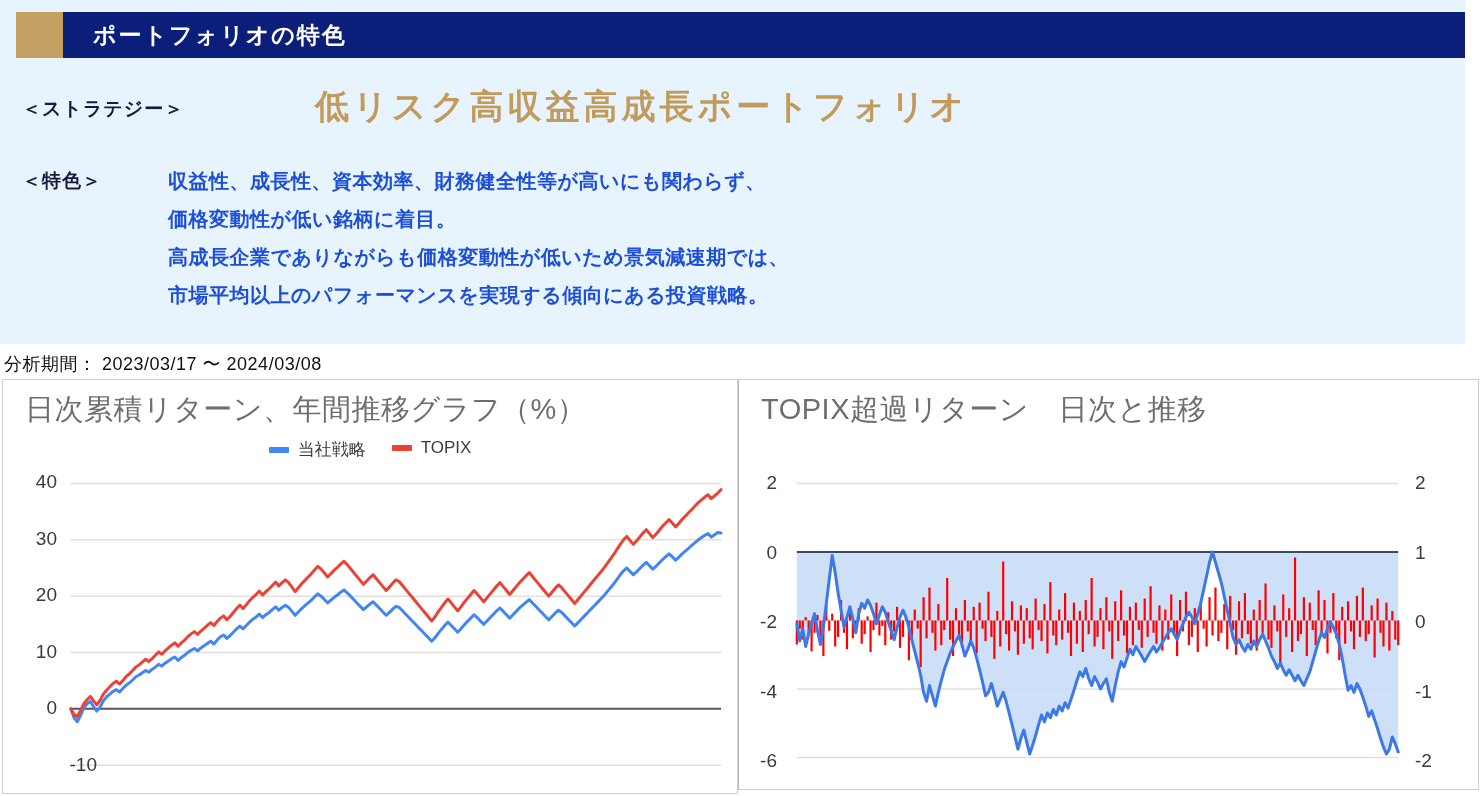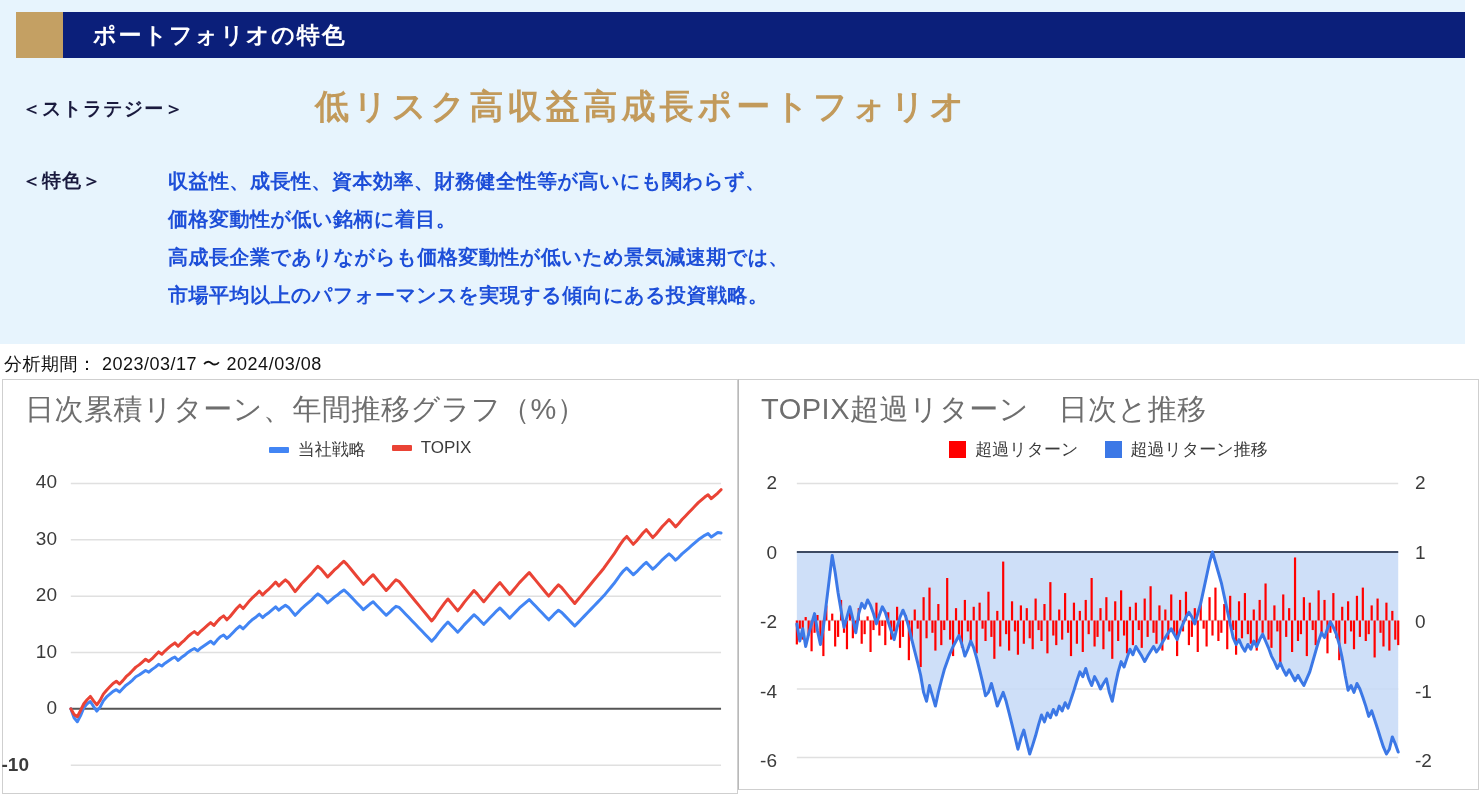--- a/index.html
+++ b/index.html
@@ -148,36 +148,26 @@
         <line x1="68" y1="387" x2="720" y2="387" stroke="#e0e0e0" stroke-width="1.5"></line>
         <polyline points="68,330.4 71.26,339.456 74.52,343.418 77.78,337.192 81.04,329.268 84.3,325.30600000000004 87.56,323.04200000000003 90.82000000000001,328.136 94.08,332.664 97.34,328.702 100.6,322.476 103.86,318.514 107.12,315.68399999999997 110.38,312.854 113.64000000000001,311.156 116.9,313.41999999999996 120.16,310.024 123.42,306.628 126.68,304.364 129.94,301.534 133.2,298.138 136.45999999999998,296.44000000000005 139.72,294.17600000000004 142.98000000000002,291.91200000000003 146.24,293.61 149.5,290.78 152.76,288.516 156.02,285.68600000000004 159.28000000000003,287.384 162.54,284.554 165.8,282.28999999999996 169.06,280.026 172.32,278.328 175.57999999999998,281.724 178.84,278.894 182.1,276.63 185.36,273.79999999999995 188.62,271.53600000000006 191.88,269.83799999999997 195.14,272.102 198.4,269.272 201.66,267.00800000000004 204.92,264.744 208.18,262.48 211.44,265.30999999999995 214.70000000000002,261.348 217.96,257.952 221.22,256.254 224.48,259.65 227.74,256.82000000000005 231,253.424 234.26,250.028 237.52,247.198 240.78,250.028 244.04000000000002,246.632 247.3,243.23600000000002 250.56000000000003,240.406 253.82,238.142 257.08,235.31199999999998 260.34000000000003,238.708 263.6,235.87800000000001 266.86,233.61399999999998 270.12,230.784 273.38,227.95399999999998 276.64,231.35000000000002 279.9,228.51999999999998 283.15999999999997,226.25600000000003 286.42,228.51999999999998 289.68,232.482 292.93999999999994,236.444 296.2,233.048 299.46,229.652 302.72,226.822 305.98,223.992 309.24,221.16199999999998 312.5,217.76600000000002 315.76,214.936 319.02,217.2 322.28,220.596 325.54,223.992 328.8,221.16199999999998 332.06,218.332 335.32,216.068 338.58,213.238 341.84,210.974 345.09999999999997,213.80399999999997 348.36,217.2 351.62,220.596 354.88,223.992 358.14,227.388 361.40000000000003,230.784 364.66,227.95399999999998 367.92,225.124 371.18,222.86 374.44,226.25600000000003 377.7,229.652 380.96,233.048 384.21999999999997,236.444 387.48,233.61399999999998 390.74,230.21800000000002 394,227.388 397.26,228.51999999999998 400.52,231.916 403.78000000000003,235.31199999999998 407.04,238.708 410.3,242.10399999999998 413.56,245.5 416.82,248.89600000000002 420.08000000000004,252.292 423.34000000000003,255.68800000000002 426.6,259.08399999999995 429.86,262.48 433.12000000000006,259.08399999999995 436.37999999999994,254.556 439.64,250.594 442.9,246.632 446.15999999999997,243.23600000000002 449.41999999999996,246.632 452.68,250.028 455.94,253.424 459.2,250.028 462.46,246.066 465.71999999999997,242.67 468.98,239.274 472.24,235.87800000000001 475.5,238.708 478.76,242.10399999999998 482.02,245.5 485.28000000000003,242.10399999999998 488.54,238.708 491.8,235.31199999999998 495.06,231.916 498.32,229.086 501.58000000000004,232.482 504.84000000000003,235.87800000000001 508.1,239.274 511.36,235.87800000000001 514.6200000000001,232.482 517.8799999999999,229.086 521.14,226.25600000000003 524.4,223.42600000000002 527.66,220.596 530.92,223.992 534.1800000000001,227.388 537.44,230.784 540.7,234.18 543.96,237.57600000000002 547.22,240.972 550.48,237.57600000000002 553.74,234.18 557,231.35000000000002 560.26,233.61399999999998 563.52,237.01 566.78,240.406 570.04,243.802 573.3,247.198 576.56,243.802 579.8199999999999,240.406 583.08,237.01 586.34,233.61399999999998 589.6,230.21800000000002 592.86,226.822 596.12,223.42600000000002 599.38,220.02999999999997 602.64,216.634 605.9,212.672 609.16,208.70999999999998 612.42,204.748 615.68,200.22000000000003 618.9399999999999,195.692 622.1999999999999,191.73000000000002 625.46,188.89999999999998 628.72,192.29600000000002 631.98,195.692 635.24,192.862 638.5,189.466 641.76,186.07 645.02,183.24 648.28,186.63600000000002 651.54,190.03199999999998 654.8000000000001,187.202 658.0600000000001,183.806 661.32,180.41000000000003 664.58,177.57999999999998 667.84,174.75 671.1,177.57999999999998 674.36,180.976 677.62,178.14600000000002 680.88,174.75 684.14,171.92000000000002 687.4,169.09 690.66,166.26 693.92,163.43 697.18,160.6 700.4399999999999,158.336 703.6999999999999,156.072 706.96,154.374 710.22,157.77 713.48,155.506 716.74,153.242 720,153.808" fill="none" stroke="#4285f4" stroke-width="3" stroke-linejoin="round" stroke-linecap="round"></polyline>
         <polyline points="68,330.4 71.26,336.05999999999995 74.52,338.32399999999996 77.78,332.09799999999996 81.04,325.30600000000004 84.3,321.344 87.56,317.948 90.82000000000001,322.476 94.08,326.438 97.34,321.90999999999997 100.6,315.68399999999997 103.86,311.72200000000004 107.12,308.326 110.38,304.92999999999995 113.64000000000001,302.66600000000005 116.9,305.496 120.16,302.1 123.42,298.138 126.68,295.308 129.94,291.91200000000003 133.2,288.516 136.45999999999998,286.252 139.72,283.422 142.98000000000002,280.592 146.24,282.856 149.5,280.026 152.76,276.63 156.02,273.234 159.28000000000003,275.498 162.54,272.102 165.8,269.272 169.06,266.442 172.32,264.178 175.57999999999998,267.57399999999996 178.84,264.178 182.1,261.348 185.36,257.952 188.62,255.122 191.88,252.858 195.14,255.68800000000002 198.4,252.292 201.66,249.46200000000002 204.92,246.632 208.18,243.802 211.44,246.632 214.70000000000002,242.67 217.96,239.274 221.22,237.01 224.48,240.972 227.74,237.57600000000002 231,233.61399999999998 234.26,229.652 237.52,226.25600000000003 240.78,229.652 244.04000000000002,225.69 247.3,221.728 250.56000000000003,218.332 253.82,215.502 257.08,212.106 260.34000000000003,216.068 263.6,212.672 266.86,209.84199999999998 270.12,206.44600000000003 273.38,203.05 276.64,207.012 279.9,203.616 283.15999999999997,200.786 286.42,203.616 289.68,208.144 292.93999999999994,212.672 296.2,208.70999999999998 299.46,204.748 302.72,201.35199999999998 305.98,197.95600000000002 309.24,194.56 312.5,190.598 315.76,187.202 319.02,190.03199999999998 322.28,193.99399999999997 325.54,197.95600000000002 328.8,194.56 332.06,191.164 335.32,188.334 338.58,184.938 341.84,182.108 345.09999999999997,185.504 348.36,189.466 351.62,193.428 354.88,197.39 358.14,201.35199999999998 361.40000000000003,205.314 364.66,201.918 367.92,198.522 371.18,195.692 374.44,199.654 377.7,203.616 380.96,207.578 384.21999999999997,211.54000000000002 387.48,208.144 390.74,204.182 394,200.786 397.26,202.48399999999998 400.52,206.44600000000003 403.78000000000003,210.40800000000002 407.04,214.37 410.3,218.332 413.56,222.29399999999998 416.82,226.25600000000003 420.08000000000004,230.21800000000002 423.34000000000003,234.18 426.6,238.142 429.86,242.10399999999998 433.12000000000006,238.142 436.37999999999994,233.048 439.64,228.51999999999998 442.9,223.992 446.15999999999997,220.02999999999997 449.41999999999996,223.992 452.68,227.95399999999998 455.94,231.916 459.2,227.95399999999998 462.46,223.42600000000002 465.71999999999997,219.464 468.98,215.502 472.24,211.54000000000002 475.5,214.936 478.76,218.89800000000002 482.02,222.86 485.28000000000003,218.89800000000002 488.54,214.936 491.8,210.974 495.06,207.012 498.32,203.616 501.58000000000004,207.578 504.84000000000003,211.54000000000002 508.1,215.502 511.36,211.54000000000002 514.6200000000001,207.578 517.8799999999999,203.616 521.14,200.22000000000003 524.4,196.82399999999998 527.66,193.428 530.92,197.39 534.1800000000001,201.35199999999998 537.44,205.314 540.7,209.276 543.96,213.238 547.22,217.2 550.48,213.238 553.74,209.276 557,205.88 560.26,208.70999999999998 563.52,212.672 566.78,216.634 570.04,220.596 573.3,224.558 576.56,220.596 579.8199999999999,216.634 583.08,212.672 586.34,208.70999999999998 589.6,204.748 592.86,200.786 596.12,196.82399999999998 599.38,192.862 602.64,188.89999999999998 605.9,184.372 609.16,179.844 612.42,175.316 615.68,170.22199999999998 618.9399999999999,165.12800000000001 622.1999999999999,160.6 625.46,157.204 628.72,161.166 631.98,165.12800000000001 635.24,161.732 638.5,157.77 641.76,153.808 645.02,150.41199999999998 648.28,154.374 651.54,158.336 654.8000000000001,154.94 658.0600000000001,150.978 661.32,147.01600000000002 664.58,143.62 667.84,140.224 671.1,143.62 674.36,147.58200000000002 677.62,144.186 680.88,140.224 684.14,136.82799999999997 687.4,133.43200000000002 690.66,130.036 693.92,126.64 697.18,123.244 700.4399999999999,120.41399999999999 703.6999999999999,117.58399999999999 706.96,115.32 710.22,119.28200000000001 713.48,116.45200000000001 716.74,113.62200000000001 720,110.22600000000001" fill="none" stroke="#ea4335" stroke-width="3" stroke-linejoin="round" stroke-linecap="round"></polyline>
       </svg>
     <div id="left-axis-labels">
         <div class="axis-label" style="right: 680px; top: 91px;">40</div>
         <div class="axis-label" style="right: 680px; top: 147.6px;">30</div>
         <div class="axis-label" style="right: 680px; top: 204.2px;">20</div>
         <div class="axis-label" style="right: 680px; top: 260.8px;">10</div>
         <div class="axis-label" style="right: 680px; top: 317.4px;">0</div>
-        <div class="axis-label" style="right: 708px; top: 374px; font-weight: bold;">-10</div>
+        <div class="axis-label" style="right: 640px; top: 374px;">-10</div>
       </div>
   </div>
 
   <div class="panel panel-right">
     <div class="chart-title">TOPIX超過リターン　日次と推移</div>
-    <div class="legend">
-      <div class="legend-item">
-        <span class="legend-swatch-box" style="background:#ff0000"></span>
-        <span class="legend-label">超過リターン</span>
-      </div>
-      <div class="legend-item">
-        <span class="legend-swatch-box" style="background:#3c78e6"></span>
-        <span class="legend-label">超過リターン推移</span>
-      </div>
-    </div>
     <svg class="plot" id="plot-right" viewBox="0 0 741 415" preserveAspectRatio="none">
         <line x1="58" y1="105" x2="661" y2="105" stroke="#e0e0e0" stroke-width="1.5"></line>
         <line x1="58" y1="174.5" x2="661" y2="174.5" stroke="#e0e0e0" stroke-width="1.5"></line>
         <line x1="58" y1="244" x2="661" y2="244" stroke="#e0e0e0" stroke-width="1.5"></line>
         <line x1="58" y1="313.5" x2="661" y2="313.5" stroke="#e0e0e0" stroke-width="1.5"></line>
         <line x1="58" y1="383" x2="661" y2="383" stroke="#e0e0e0" stroke-width="1.5"></line>
         <path d="M 58 174.5 L 58 247.475 L 60.955882352941174 264.85 L 63.911764705882355 252.34 L 66.86764705882354 270.40999999999997 L 69.82352941176471 257.9 L 72.77941176470588 247.475 L 75.73529411764706 237.04999999999998 L 78.69117647058823 254.42499999999998 L 81.64705882352942 268.32500000000005 L 84.6029411764706 250.95000000000002 L 87.55882352941177 226.625 L 90.51470588235294 202.3 L 93.47058823529412 177.97500000000002 L 96.42647058823529 195.35000000000002 L 99.38235294117646 216.2 L 102.33823529411765 233.57500000000002 L 105.29411764705883 250.95000000000002 L 108.25 240.525 L 111.20588235294119 230.10000000000002 L 114.16176470588235 242.60999999999999 L 117.11764705882354 256.51 L 120.0735294117647 237.04999999999998 L 123.02941176470588 226.625 L 125.98529411764706 231.49 L 128.94117647058823 223.14999999999998 L 131.8970588235294 228.71 L 134.85294117647058 237.04999999999998 L 137.80882352941177 247.475 L 140.76470588235293 238.44 L 143.72058823529412 230.10000000000002 L 146.6764705882353 235.66 L 149.63235294117646 245.39000000000001 L 152.58823529411765 254.42499999999998 L 155.54411764705884 263.46000000000004 L 158.5 250.95000000000002 L 161.45588235294116 240.525 L 164.41176470588238 233.57500000000002 L 167.36764705882354 240.525 L 170.3235294117647 250.95000000000002 L 173.27941176470586 263.46000000000004 L 176.23529411764707 275.275 L 179.19117647058823 287.09000000000003 L 182.1470588235294 299.6 L 185.1029411764706 316.975 L 188.05882352941177 326.01 L 191.01470588235293 310.025 L 193.97058823529412 320.45000000000005 L 196.92647058823528 330.875 L 199.88235294117646 316.975 L 202.83823529411765 305.15999999999997 L 205.7941176470588 294.03999999999996 L 208.75 285.70000000000005 L 211.70588235294116 277.36 L 214.66176470588238 270.40999999999997 L 217.61764705882354 264.85 L 220.5735294117647 259.29 L 223.52941176470588 268.32500000000005 L 226.48529411764707 280.14 L 229.44117647058823 273.19 L 232.39705882352942 264.85 L 235.3529411764706 271.79999999999995 L 238.30882352941177 282.225 L 241.26470588235293 294.03999999999996 L 244.22058823529412 306.54999999999995 L 247.1764705882353 320.45000000000005 L 250.13235294117646 316.975 L 253.08823529411765 307.94 L 256.0441176470588 319.06 L 259 330.875 L 261.9558823529412 323.92499999999995 L 264.9117647058823 316.975 L 267.86764705882354 326.01 L 270.82352941176475 337.82500000000005 L 273.77941176470586 349.64 L 276.7352941176471 362.15000000000003 L 279.6911764705883 374.65999999999997 L 282.6470588235294 363.53999999999996 L 285.6029411764706 355.20000000000005 L 288.5588235294117 367.71000000000004 L 291.5147058823529 379.52500000000003 L 294.47058823529414 370.49 L 297.42647058823525 360.76 L 300.38235294117646 349.64 L 303.3382352941177 339.90999999999997 L 306.2941176470588 346.86 L 309.25 337.82500000000005 L 312.2058823529412 342.69 L 315.1617647058823 334.35 L 318.11764705882354 339.90999999999997 L 321.0735294117647 330.875 L 324.02941176470586 335.74 L 326.9852941176471 327.4 L 329.94117647058823 332.96000000000004 L 332.8970588235294 323.92499999999995 L 335.85294117647055 314.89 L 338.80882352941177 305.15999999999997 L 341.7647058823529 296.125 L 344.7205882352941 300.99 L 347.6764705882353 292.65 L 350.63235294117646 303.07500000000005 L 353.5882352941176 310.025 L 356.54411764705884 300.99 L 359.5 306.54999999999995 L 362.45588235294116 313.5 L 365.4117647058823 307.94 L 368.3676470588235 303.07500000000005 L 371.32352941176475 316.975 L 374.2794117647059 326.01 L 377.2352941176471 310.025 L 380.19117647058823 296.125 L 383.1470588235294 285.70000000000005 L 386.10294117647055 291.26 L 389.05882352941177 282.225 L 392.014705882353 273.19 L 394.97058823529414 278.75 L 397.9264705882353 270.40999999999997 L 400.88235294117646 275.275 L 403.8382352941176 280.14 L 406.79411764705884 285.70000000000005 L 409.75 280.14 L 412.7058823529412 275.275 L 415.6617647058824 270.40999999999997 L 418.61764705882354 275.97 L 421.5735294117647 271.79999999999995 L 424.52941176470586 266.24 L 427.4852941176471 261.375 L 430.44117647058823 256.51 L 433.3970588235294 252.34 L 436.3529411764706 257.9 L 439.30882352941177 263.46000000000004 L 442.2647058823529 254.42499999999998 L 445.22058823529414 247.475 L 448.1764705882353 240.525 L 451.13235294117646 235.66 L 454.0882352941176 240.525 L 457.0441176470588 247.475 L 460 237.04999999999998 L 462.95588235294116 226.625 L 465.9117647058824 212.72500000000002 L 468.86764705882354 198.825 L 471.8235294117647 184.925 L 474.77941176470586 174.5 L 477.735294117647 184.925 L 480.69117647058823 195.35000000000002 L 483.64705882352945 205.77499999999998 L 486.6029411764706 219.675 L 489.55882352941177 233.57500000000002 L 492.5147058823529 247.475 L 495.4705882352941 261.375 L 498.42647058823525 268.32500000000005 L 501.3823529411765 263.46000000000004 L 504.3382352941177 270.40999999999997 L 507.29411764705884 275.275 L 510.25 268.32500000000005 L 513.2058823529412 273.19 L 516.1617647058823 264.85 L 519.1176470588234 270.40999999999997 L 522.0735294117648 263.46000000000004 L 525.0294117647059 257.9 L 527.9852941176471 264.85 L 530.9411764705883 271.79999999999995 L 533.8970588235294 280.14 L 536.8529411764705 285.70000000000005 L 539.8088235294117 292.65 L 542.7647058823529 287.09000000000003 L 545.7205882352941 294.03999999999996 L 548.6764705882354 299.6 L 551.6323529411765 294.03999999999996 L 554.5882352941176 299.6 L 557.5441176470588 305.15999999999997 L 560.5 299.6 L 563.4558823529412 305.15999999999997 L 566.4117647058824 310.025 L 569.3676470588235 303.07500000000005 L 572.3235294117646 296.125 L 575.2794117647059 285.70000000000005 L 578.2352941176471 275.275 L 581.1911764705883 264.85 L 584.1470588235294 256.51 L 587.1029411764706 261.375 L 590.0588235294117 252.34 L 593.0147058823529 245.39000000000001 L 595.9705882352941 250.95000000000002 L 598.9264705882354 257.9 L 601.8823529411765 268.32500000000005 L 604.8382352941177 282.225 L 607.7941176470588 299.6 L 610.75 314.89 L 613.7058823529411 310.025 L 616.6617647058824 316.975 L 619.6176470588235 307.94 L 622.5735294117648 313.5 L 625.5294117647059 321.84000000000003 L 628.4852941176471 330.875 L 631.4411764705882 341.29999999999995 L 634.3970588235294 335.74 L 637.3529411764706 344.775 L 640.3088235294118 353.81 L 643.2647058823529 363.53999999999996 L 646.2205882352941 372.575 L 649.1764705882352 379.52500000000003 L 652.1323529411765 374.65999999999997 L 655.0882352941177 362.15000000000003 L 658.0441176470588 369.09999999999997 L 661 377.44 L 661 174.5 Z" fill="#c5d9f7" opacity="0.85" stroke="none"></path>
         <line x1="58" y1="174.5" x2="661" y2="174.5" stroke="#3d4a63" stroke-width="2"></line>
         <line x1="58" y1="244" x2="58" y2="268.32500000000005" stroke="#ff0000" stroke-width="2.2"></line>
         <line x1="60.955882352941174" y1="244" x2="60.955882352941174" y2="252.34" stroke="#ff0000" stroke-width="2.2"></line>

